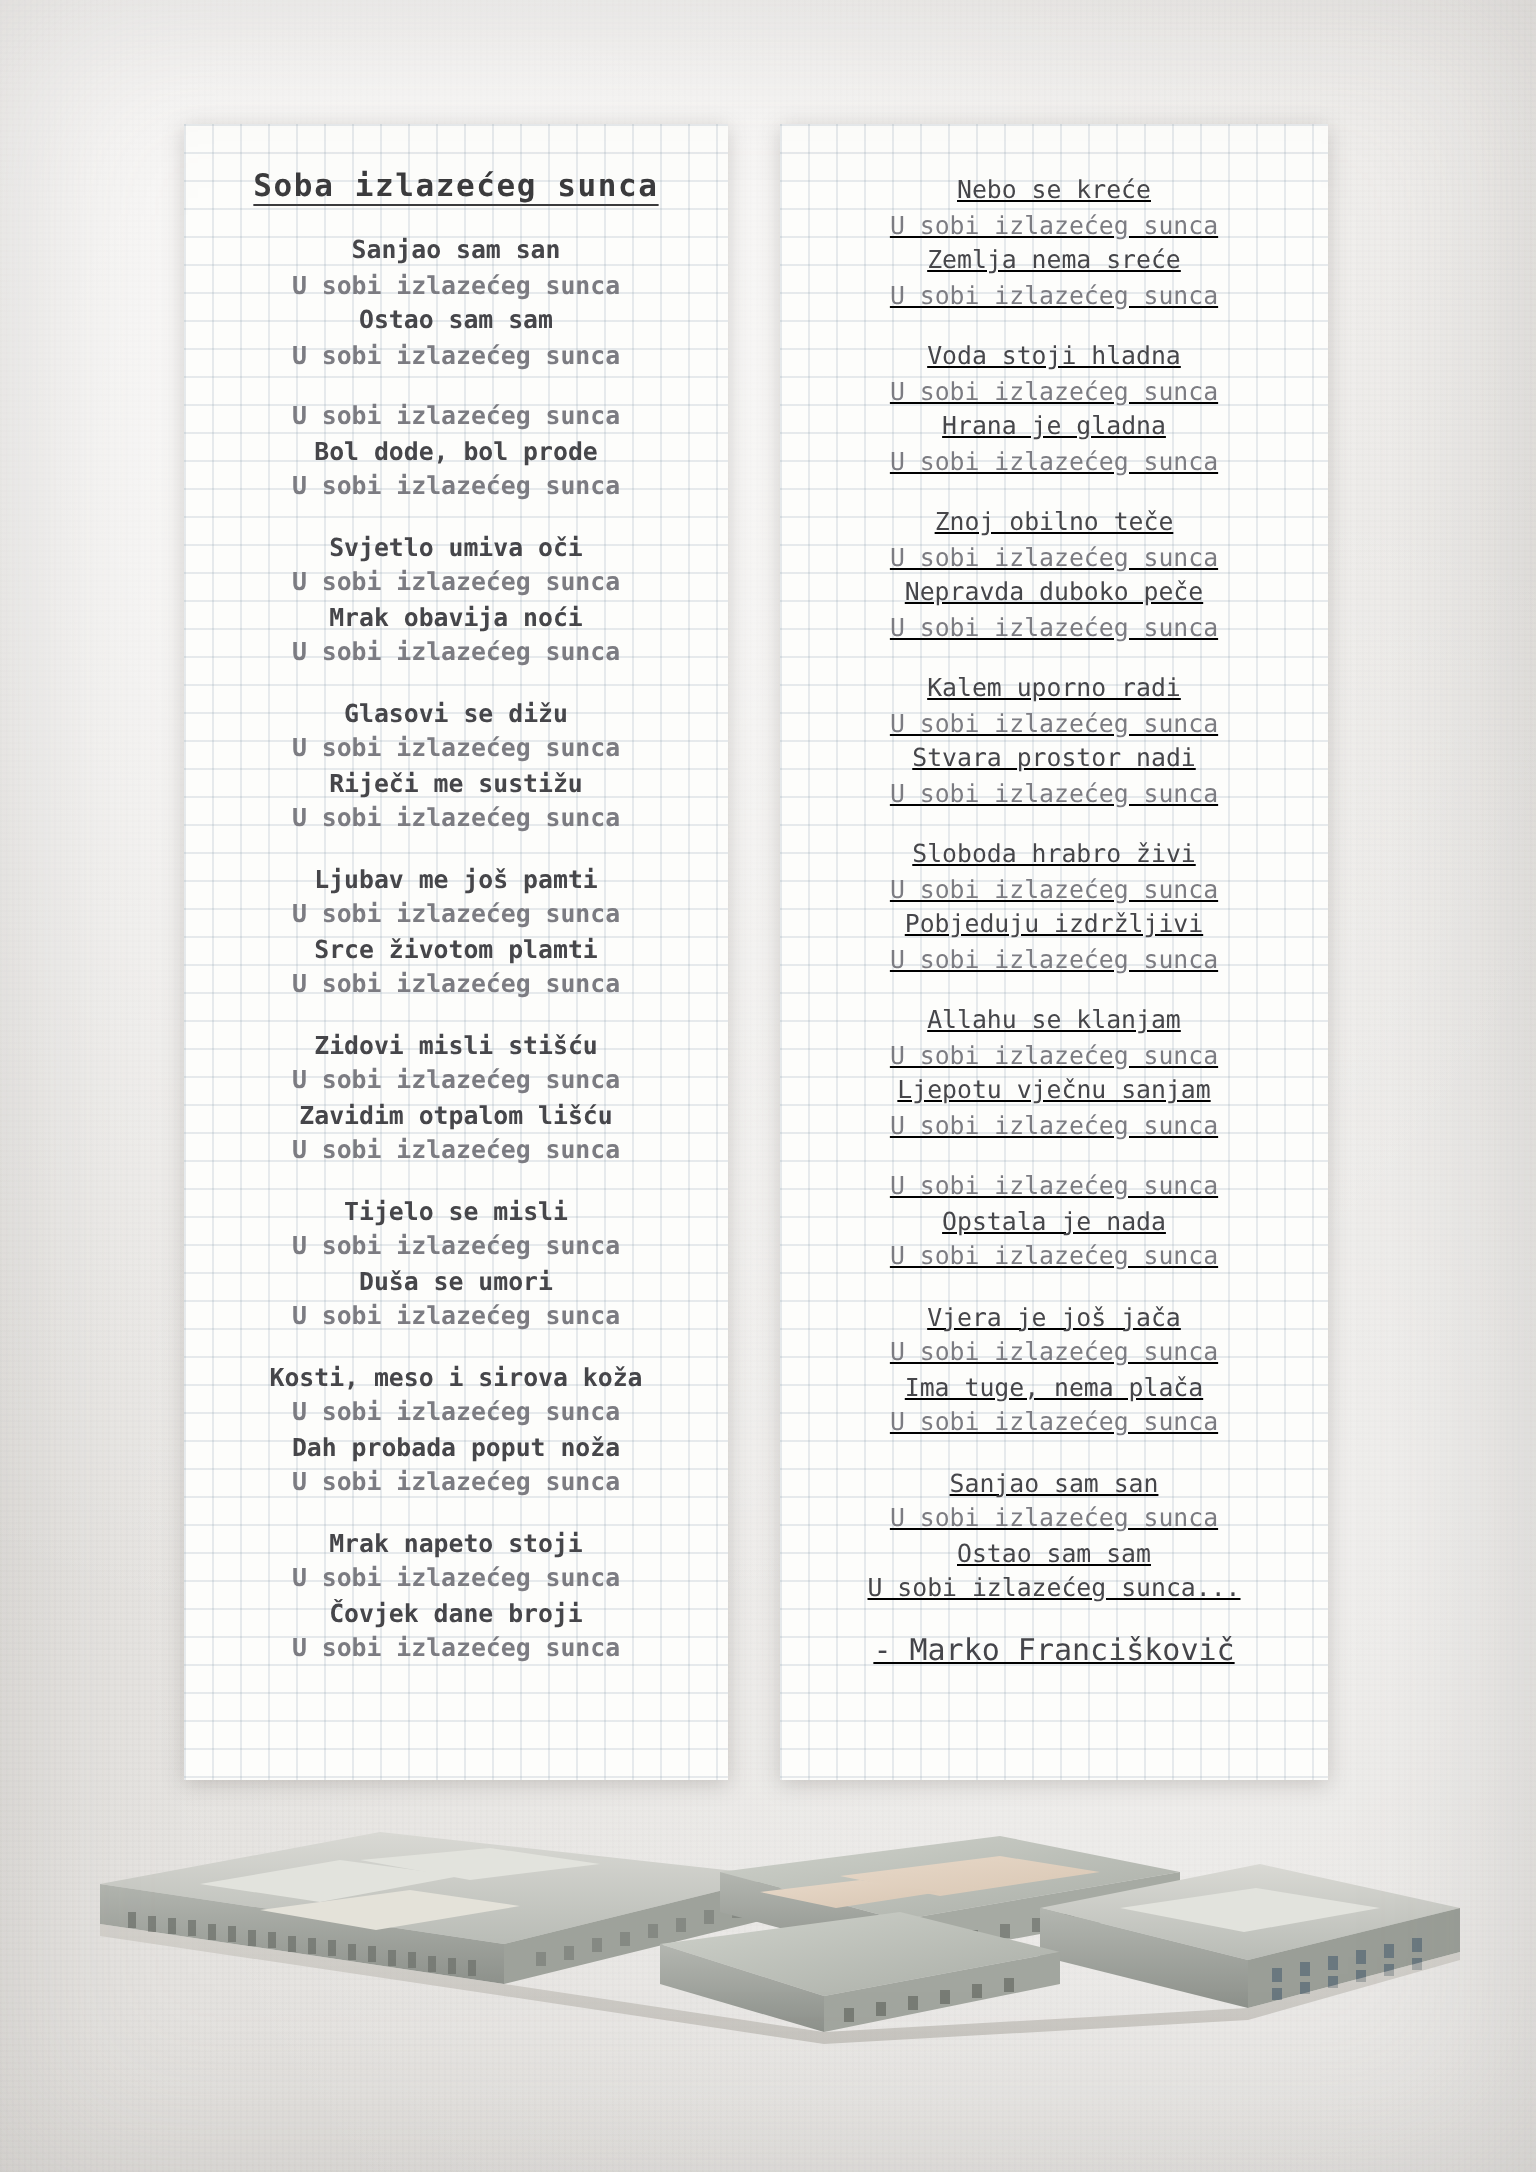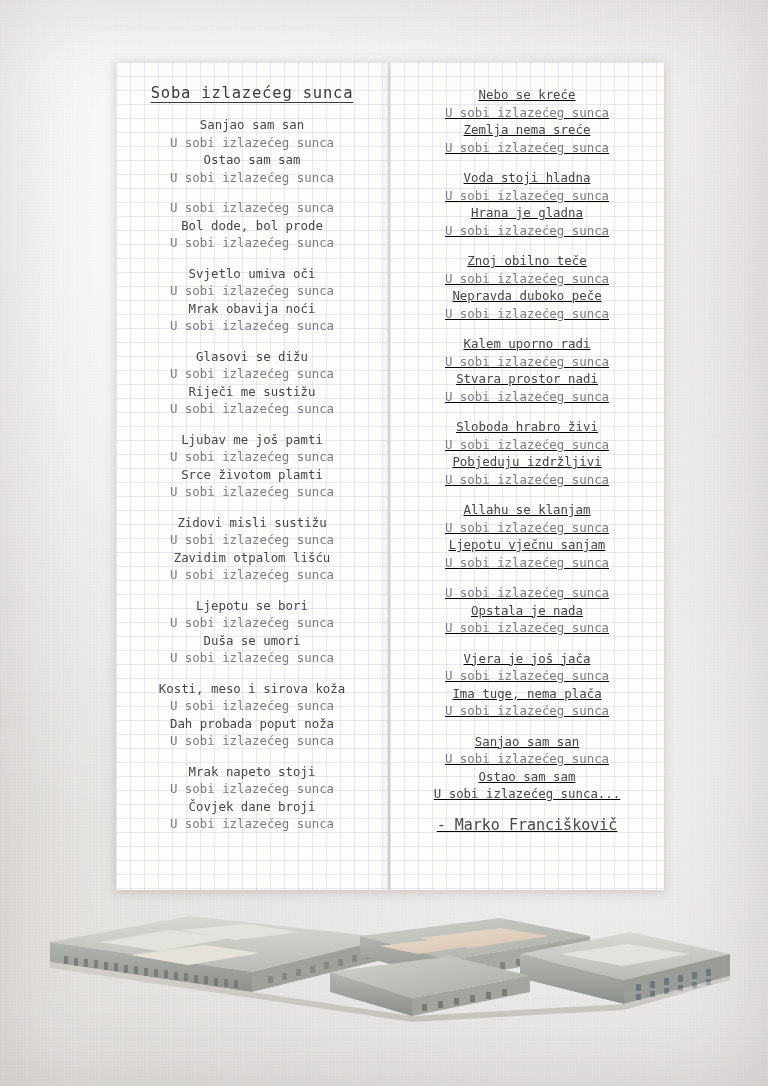--- a/index.html
+++ b/index.html
@@ -38,23 +38,24 @@
     position: absolute;
     top: 62px;
     background-color: #fdfdfb;
     background-image:
       linear-gradient(rgba(120,140,160,0.17) 1px, transparent 1px),
       linear-gradient(90deg, rgba(120,140,160,0.17) 1px, transparent 1px);
     background-size: 14px 14px;
     box-shadow: 0 2px 10px rgba(90,85,80,0.25);
   }
   .sheet-left {
-    left: 116px;
+    left: 92px;
     width: 272px;
     height: 828px;
+    font-weight: bold;
   }
   .sheet-right {
     left: 390px;
     width: 274px;
     height: 828px;
     text-decoration: underline;
   }
 
   .poem-title {
     font-size: 15.5px;
@@ -136,27 +137,27 @@
         <div class="line">Riječi me sustižu</div>
         <div class="line faint">U sobi izlazećeg sunca</div>
       </div>
       <div class="stanza">
         <div class="line">Ljubav me još pamti</div>
         <div class="line faint">U sobi izlazećeg sunca</div>
         <div class="line">Srce životom plamti</div>
         <div class="line faint">U sobi izlazećeg sunca</div>
       </div>
       <div class="stanza">
-        <div class="line">Zidovi misli sustižu</div>
+        <div class="line">Zidovi misli stišću</div>
         <div class="line faint">U sobi izlazećeg sunca</div>
         <div class="line">Zavidim otpalom lišću</div>
         <div class="line faint">U sobi izlazećeg sunca</div>
       </div>
       <div class="stanza">
-        <div class="line">Ljepotu se bori</div>
+        <div class="line">Tijelo se misli</div>
         <div class="line faint">U sobi izlazećeg sunca</div>
         <div class="line">Duša se umori</div>
         <div class="line faint">U sobi izlazećeg sunca</div>
       </div>
       <div class="stanza">
         <div class="line">Kosti, meso i sirova koža</div>
         <div class="line faint">U sobi izlazećeg sunca</div>
         <div class="line">Dah probada poput noža</div>
         <div class="line faint">U sobi izlazećeg sunca</div>
       </div>

